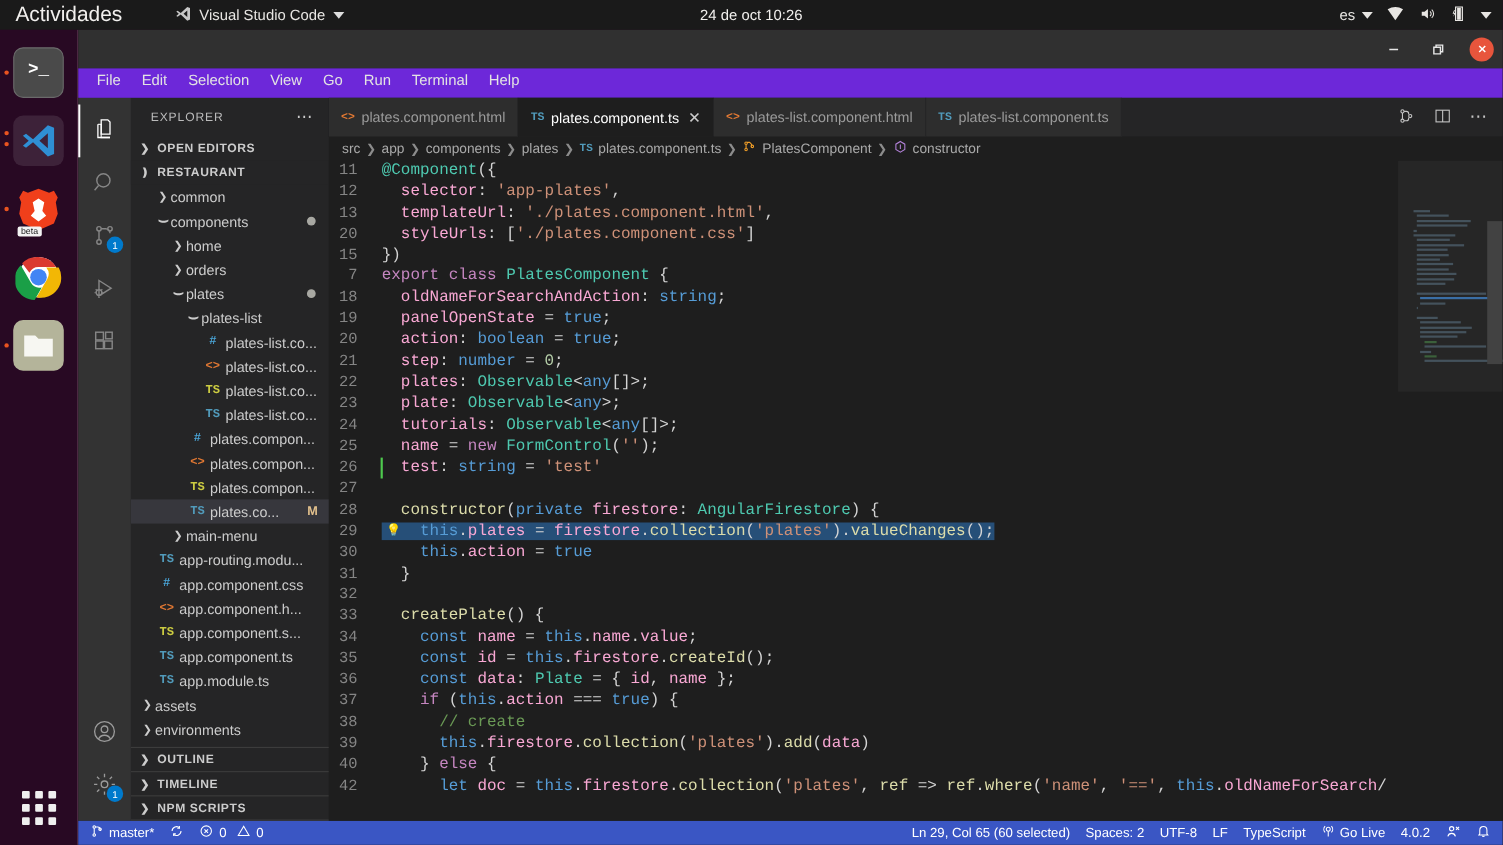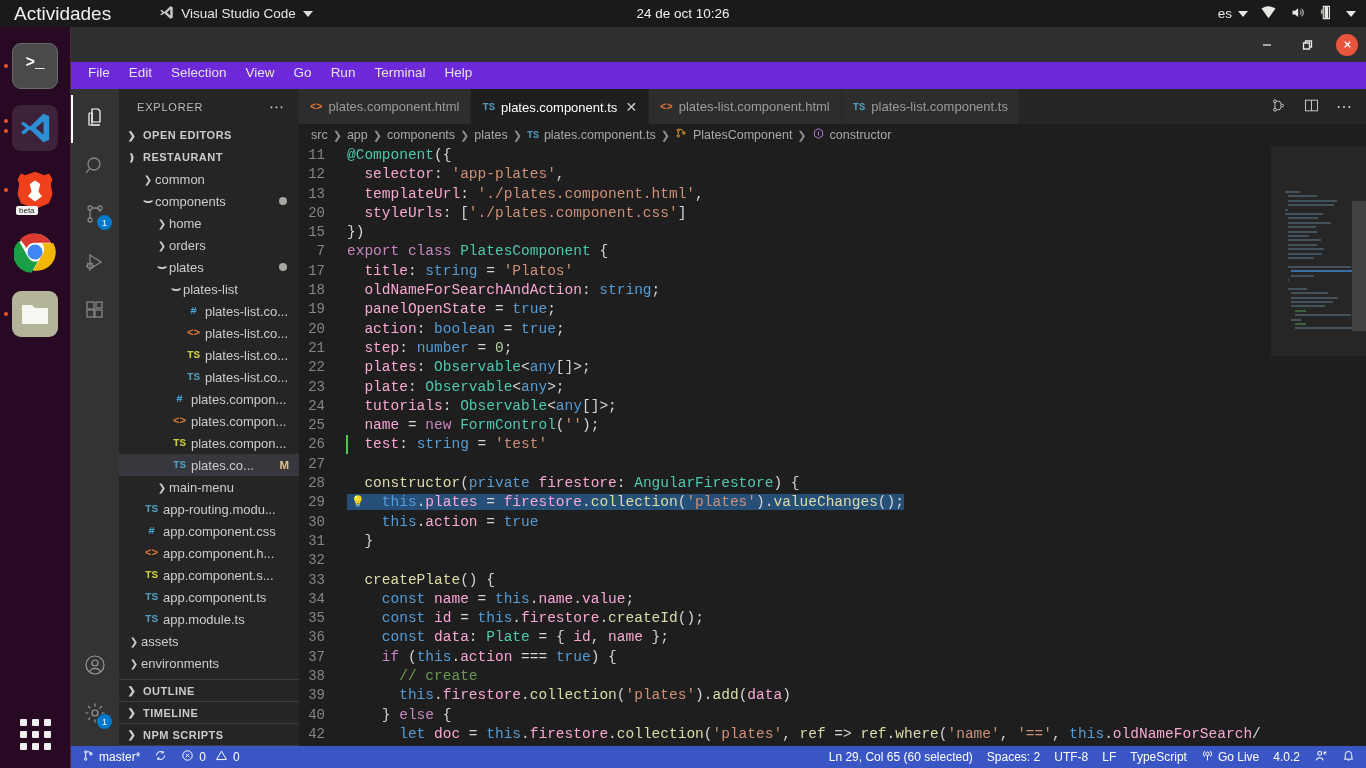--- a/index.html
+++ b/index.html
@@ -566,21 +566,20 @@
       </div>
 
       <div id="code-wrap">
         <div id="code">
             <div class="cl"><span class="ln">11</span><span class="lcontent"><span class="ty">@Component</span><span class="pn">(</span><span class="pn">{</span></span></div>
             <div class="cl"><span class="ln">12</span><span class="lcontent"><span class="pn">  </span><span class="va">selector</span><span class="pn">:</span><span class="pn"> </span><span class="st">'app-plates'</span><span class="pn">,</span></span></div>
             <div class="cl"><span class="ln">13</span><span class="lcontent"><span class="pn">  </span><span class="va">templateUrl</span><span class="pn">:</span><span class="pn"> </span><span class="st">'./plates.component.html'</span><span class="pn">,</span></span></div>
             <div class="cl"><span class="ln">20</span><span class="lcontent"><span class="pn">  </span><span class="va">styleUrls</span><span class="pn">:</span><span class="pn"> </span><span class="pn">[</span><span class="st">'./plates.component.css'</span><span class="pn">]</span></span></div>
             <div class="cl"><span class="ln">15</span><span class="lcontent"><span class="pn">}</span><span class="pn">)</span></span></div>
             <div class="cl"><span class="ln">7</span><span class="lcontent"><span class="k">export</span><span class="pn"> </span><span class="k">class</span><span class="pn"> </span><span class="ty">PlatesComponent</span><span class="pn"> </span><span class="pn">{</span></span></div>
-            <div class="cl"><span class="ln">17</span><span class="lcontent"><span class="pn">  </span><span class="va">title</span><span class="pn">:</span><span class="pn"> </span><span class="kb">string</span><span class="pn"> </span><span class="pn">=</span><span class="pn"> </span><span class="st">'Platos'</span></span></div>
             <div class="cl"><span class="ln">18</span><span class="lcontent"><span class="pn">  </span><span class="va">oldNameForSearchAndAction</span><span class="pn">:</span><span class="pn"> </span><span class="kb">string</span><span class="pn">;</span></span></div>
             <div class="cl"><span class="ln">19</span><span class="lcontent"><span class="pn">  </span><span class="va">panelOpenState</span><span class="pn"> </span><span class="pn">=</span><span class="pn"> </span><span class="kb">true</span><span class="pn">;</span></span></div>
             <div class="cl"><span class="ln">20</span><span class="lcontent"><span class="pn">  </span><span class="va">action</span><span class="pn">:</span><span class="pn"> </span><span class="kb">boolean</span><span class="pn"> </span><span class="pn">=</span><span class="pn"> </span><span class="kb">true</span><span class="pn">;</span></span></div>
             <div class="cl"><span class="ln">21</span><span class="lcontent"><span class="pn">  </span><span class="va">step</span><span class="pn">:</span><span class="pn"> </span><span class="kb">number</span><span class="pn"> </span><span class="pn">=</span><span class="pn"> </span><span class="nu">0</span><span class="pn">;</span></span></div>
             <div class="cl"><span class="ln">22</span><span class="lcontent"><span class="pn">  </span><span class="va">plates</span><span class="pn">:</span><span class="pn"> </span><span class="ty">Observable</span><span class="pn">&lt;</span><span class="kb">any</span><span class="pn">[</span><span class="pn">]</span><span class="pn">&gt;</span><span class="pn">;</span></span></div>
             <div class="cl"><span class="ln">23</span><span class="lcontent"><span class="pn">  </span><span class="va">plate</span><span class="pn">:</span><span class="pn"> </span><span class="ty">Observable</span><span class="pn">&lt;</span><span class="kb">any</span><span class="pn">&gt;</span><span class="pn">;</span></span></div>
             <div class="cl"><span class="ln">24</span><span class="lcontent"><span class="pn">  </span><span class="va">tutorials</span><span class="pn">:</span><span class="pn"> </span><span class="ty">Observable</span><span class="pn">&lt;</span><span class="kb">any</span><span class="pn">[</span><span class="pn">]</span><span class="pn">&gt;</span><span class="pn">;</span></span></div>
             <div class="cl"><span class="ln">25</span><span class="lcontent"><span class="pn">  </span><span class="va">name</span><span class="pn"> </span><span class="pn">=</span><span class="pn"> </span><span class="k">new</span><span class="pn"> </span><span class="ty">FormControl</span><span class="pn">(</span><span class="st">''</span><span class="pn">)</span><span class="pn">;</span></span></div>
             <div class="cl" style="position: relative;"><span class="ln">26</span><span class="lcontent"><span class="pn">  </span><span class="va">test</span><span class="pn">:</span><span class="pn"> </span><span class="kb">string</span><span class="pn"> </span><span class="pn">=</span><span class="pn"> </span><span class="st">'test'</span></span><span class="caret"></span></div>
             <div class="cl"><span class="ln">27</span><span class="lcontent"></span></div>

